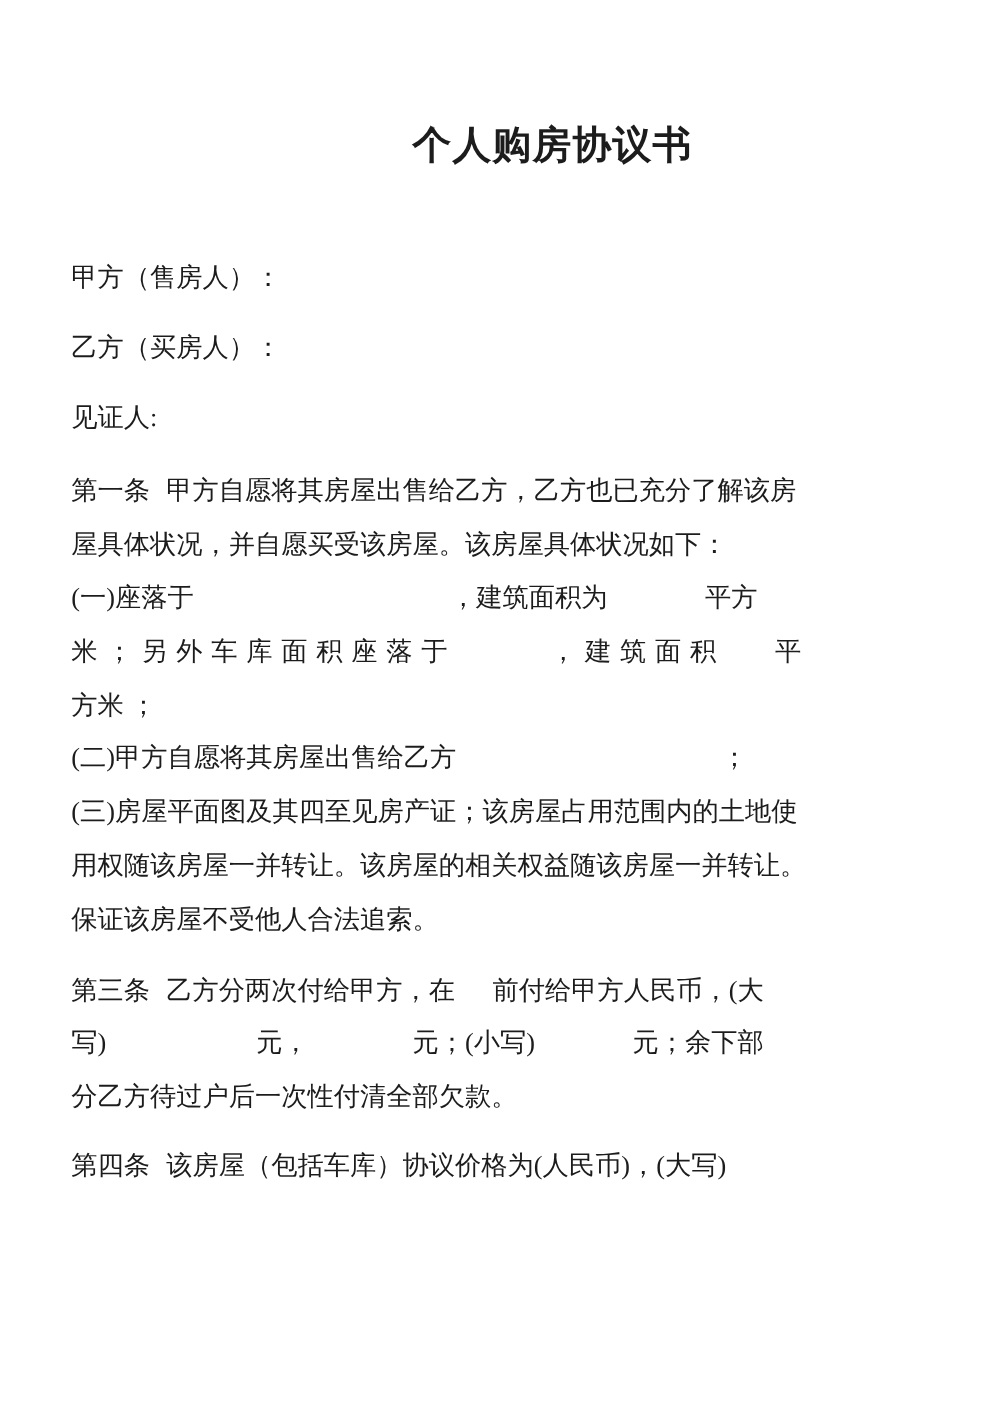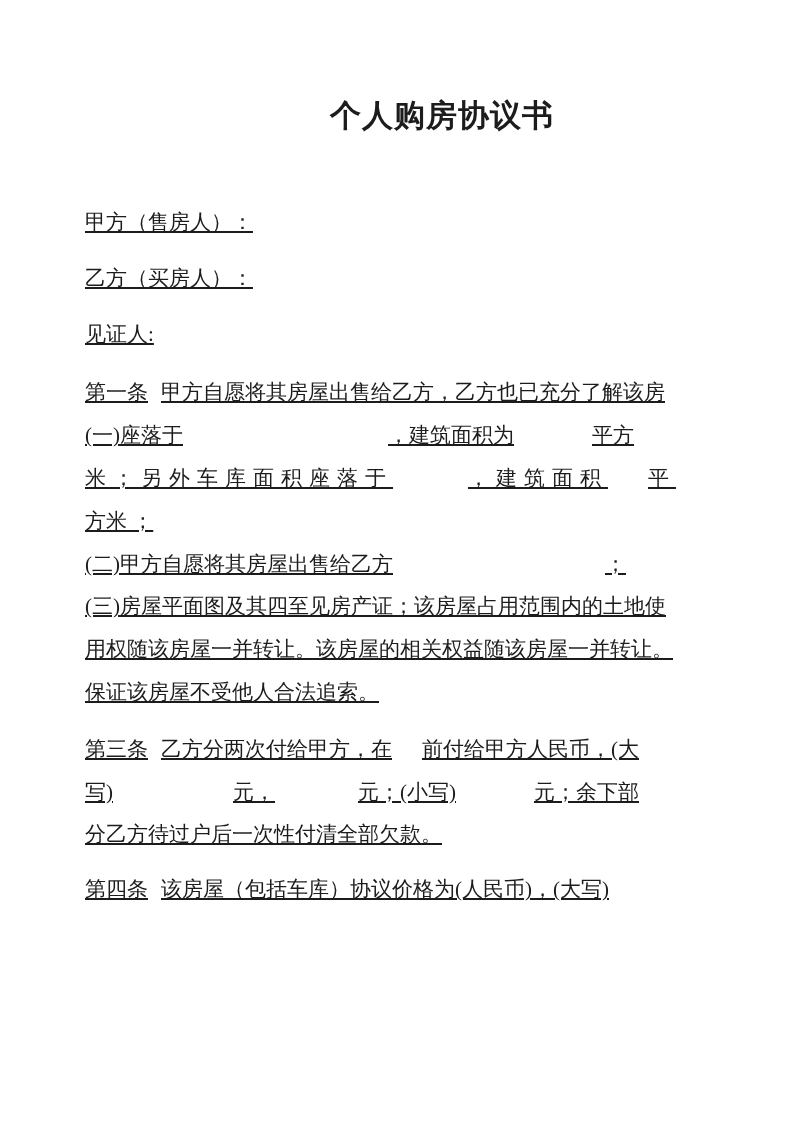--- a/index.html
+++ b/index.html
@@ -18,23 +18,22 @@
   }
   .doc-title {
     margin: 93px 0 0 330px;
     font-size: 31px;
     font-weight: bold;
     line-height: 46px;
     letter-spacing: 1px;
     white-space: pre;
   }
   .text-col {
-    padding-left: 85px;
+    padding-left: 57px;
     padding-right: 80px;
-    text-decoration: underline;
   }
   .line {
     height: 42.8px;
     line-height: 42.8px;
     font-size: 21px;
     white-space: pre;
   }
   .line .blank {
     display: inline-block;
     height: 2px;
@@ -50,20 +49,21 @@
 </head>
 <body>
 
 <div class="page">
   <h1 class="doc-title">个人购房协议书</h1>
   <div class="text-col">
     <div class="line mt62"><span>甲方（售房人）：</span></div>
     <div class="line mt13"><span>乙方（买房人）：</span></div>
     <div class="line mt13"><span>见证人:</span></div>
     <div class="line mt16"><span>第一条</span><span class="blank" style="width: 13px;"></span><span>甲方自愿将其房屋出售给乙方，乙方也已充分了解该房</span></div>
+    <div class="line"><span>屋具体状况，并自愿买受该房屋。该房屋具体状况如下：</span></div>
     <div class="line"><span>(一)座落于</span><span class="blank" style="width: 205px;"></span><span>，建筑面积为</span><span class="blank" style="width: 78px;"></span><span>平方</span></div>
     <div class="line stretch"><span>米；另外车库面积座落于</span><span class="blank" style="width: 75px;"></span><span>，建筑面积</span><span class="blank" style="width: 40px;"></span><span>平</span></div>
     <div class="line"><span>方米 ；</span></div>
     <div class="line"><span>(二)甲方自愿将其房屋出售给乙方</span><span class="blank" style="width: 212px;"></span><span>；</span></div>
     <div class="line"><span>(三)房屋平面图及其四至见房产证；该房屋占用范围内的土地使</span></div>
     <div class="line"><span>用权随该房屋一并转让。该房屋的相关权益随该房屋一并转让。</span></div>
     <div class="line"><span>保证该房屋不受他人合法追索。</span></div>
     <div class="line mt14"><span>第三条</span><span class="blank" style="width: 13px;"></span><span>乙方分两次付给甲方，在</span><span class="blank" style="width: 30px;"></span><span>前付给甲方人民币，(大</span></div>
     <div class="line"><span>写)</span><span class="blank" style="width: 120px;"></span><span>元，</span><span class="blank" style="width: 83px;"></span><span>元；(小写)</span><span class="blank" style="width: 78px;"></span><span>元；余下部</span></div>
     <div class="line"><span>分乙方待过户后一次性付清全部欠款。</span></div>

